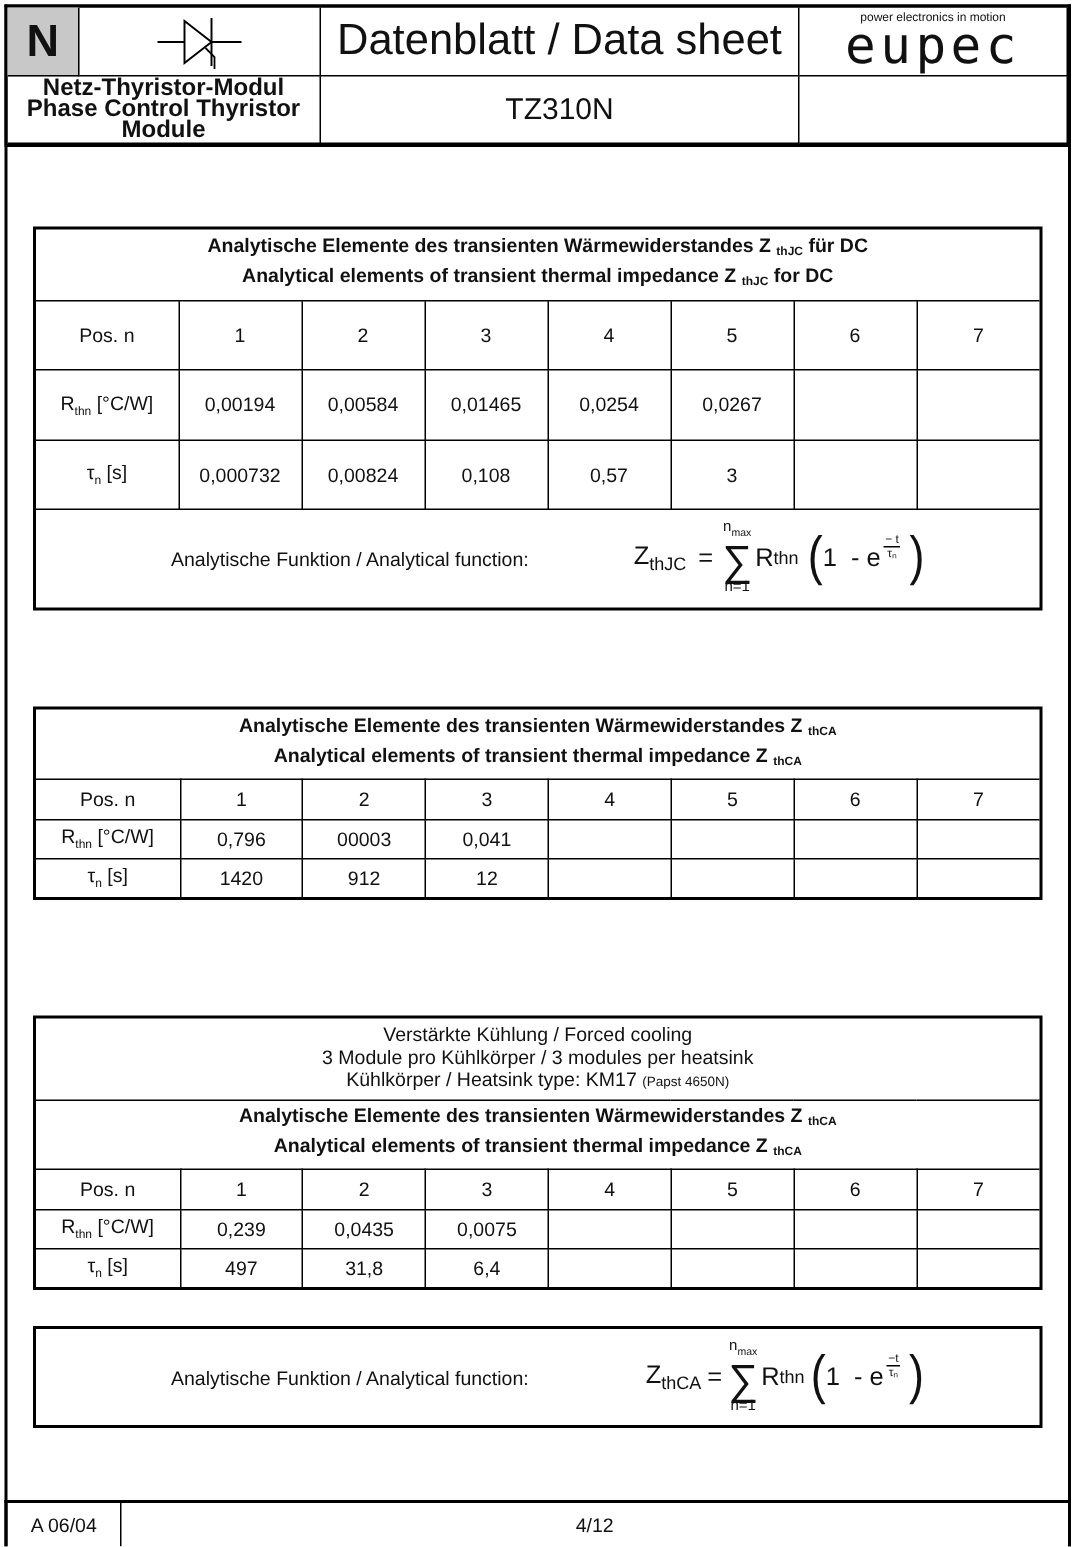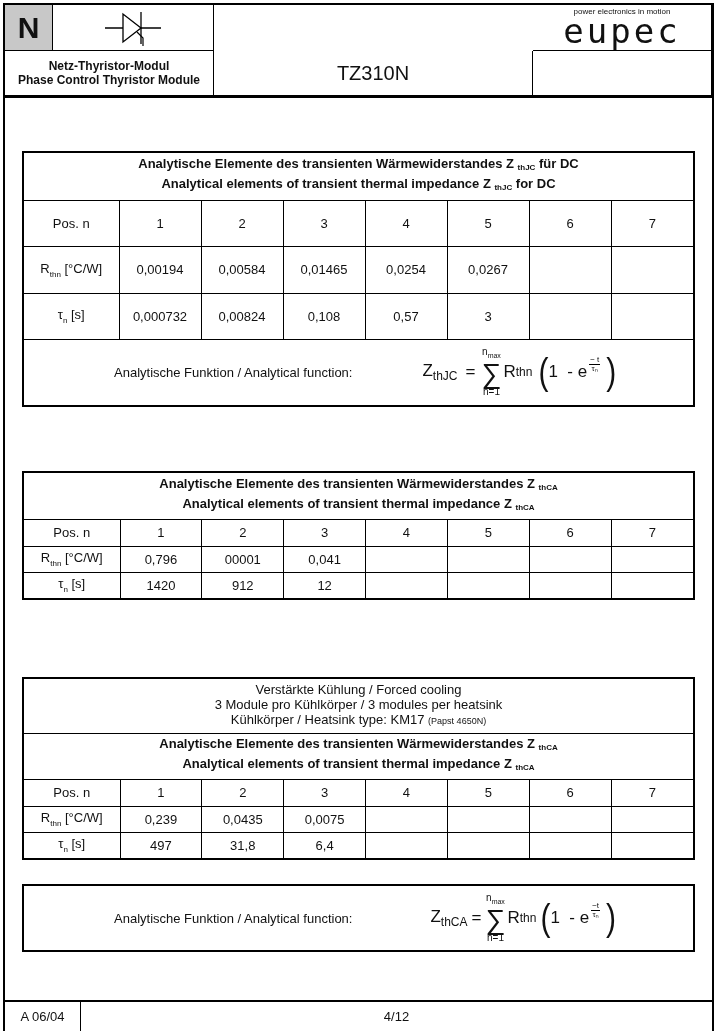--- a/index.html
+++ b/index.html
@@ -12,21 +12,21 @@
   
   .hdr { position: absolute; left: 3px; top: 3px; width: 711px; height: 95px; border: 2px solid #000; }
   .hdr .cell { position: absolute; border-right: 1px solid #000; border-bottom: 1px solid #000;
     display: flex; align-items: center; justify-content: center; text-align: center; }
   .c-n { left: 0; top: 0; width: 48px; height: 46px; background: #c8c8c8; font-weight: bold; font-size: 30px; }
   .c-sym { left: 48px; top: 0; width: 161px; height: 46px; }
   .c-title { left: 209px; top: 0; width: 319px; height: 46px; font-size: 29px; }
   .c-logo { left: 528px; top: 0; width: 179px; height: 46px; border-right: none; flex-direction: column; }
   .c-logo .tag { font-size: 8px; letter-spacing: 0; margin-top: -2px; }
   .c-logo .brand { font-size: 34px; letter-spacing: 3px; font-family: "DejaVu Sans Mono", monospace; line-height: 30px; }
-  .c-desc { left: 0; top: 46px; width: 209px; height: 45px; font-weight: bold; font-size: 12px; line-height: 14px; border-bottom: none; }
+  .c-desc { left: 0; top: 46px; width: 209px; height: 45px; font-weight: bold; font-size: 16px; line-height: 14px; border-bottom: none; }
   .c-model { left: 209px; top: 46px; width: 319px; height: 45px; font-weight: normal; font-size: 20px; border-bottom: none; }
   .c-blank { left: 528px; top: 46px; width: 179px; height: 45px; border-right: none; border-bottom: none; }
 
   
   .tbl { position: absolute; left: 22px; width: 673px; border: 2px solid #000; }
   table { border-collapse: collapse; width: 100%; table-layout: fixed; }
   td { border: 1px solid #000; text-align: center; font-size: 13px; }
   tr:first-child td { border-top: none; }
   td:first-child { border-left: none; }
   td:last-child { border-right: none; }
@@ -65,20 +65,21 @@
 <div class="hdr">
   <div class="cell c-n">N</div>
   <div class="cell c-sym">
     <svg width="60" height="40" viewBox="0 0 60 40">
       <line x1="2" y1="20" x2="58" y2="20" stroke="#000" stroke-width="1.3"></line>
       <polygon points="20,6 20,34 38,20" fill="#fff" stroke="#000" stroke-width="1.3"></polygon>
       <line x1="38" y1="4" x2="38" y2="36" stroke="#000" stroke-width="1.3"></line>
       <polyline points="34,24 40,30 40,38" fill="none" stroke="#000" stroke-width="1.2"></polyline>
     </svg>
   </div>
+  <div class="cell c-title">Datenblatt / Data sheet</div>
   <div class="cell c-logo">
     <span class="tag">power electronics in motion</span>
     <span class="brand">eupec</span>
   </div>
   <div class="cell c-desc">
     <div>
       <div>Netz-Thyristor-Modul</div>
       <div>Phase Control Thyristor Module</div>
     </div>
   </div>
@@ -189,21 +190,21 @@
       <td>2</td>
       <td>3</td>
       <td>4</td>
       <td>5</td>
       <td>6</td>
       <td>7</td>
     </tr>
     <tr style="height:26px">
       <td><span>R</span><sub style="font-size:8px">thn</sub><span> [°C/W]</span></td>
       <td>0,796</td>
-      <td>00001</td>
+      <td>00003</td>
       <td>0,041</td>
       <td></td>
       <td></td>
       <td></td>
       <td></td>
     </tr>
     <tr style="height:26px">
       <td><span>τ</span><sub style="font-size:8px">n</sub><span> [s]</span></td>
       <td>1420</td>
       <td>912</td>

